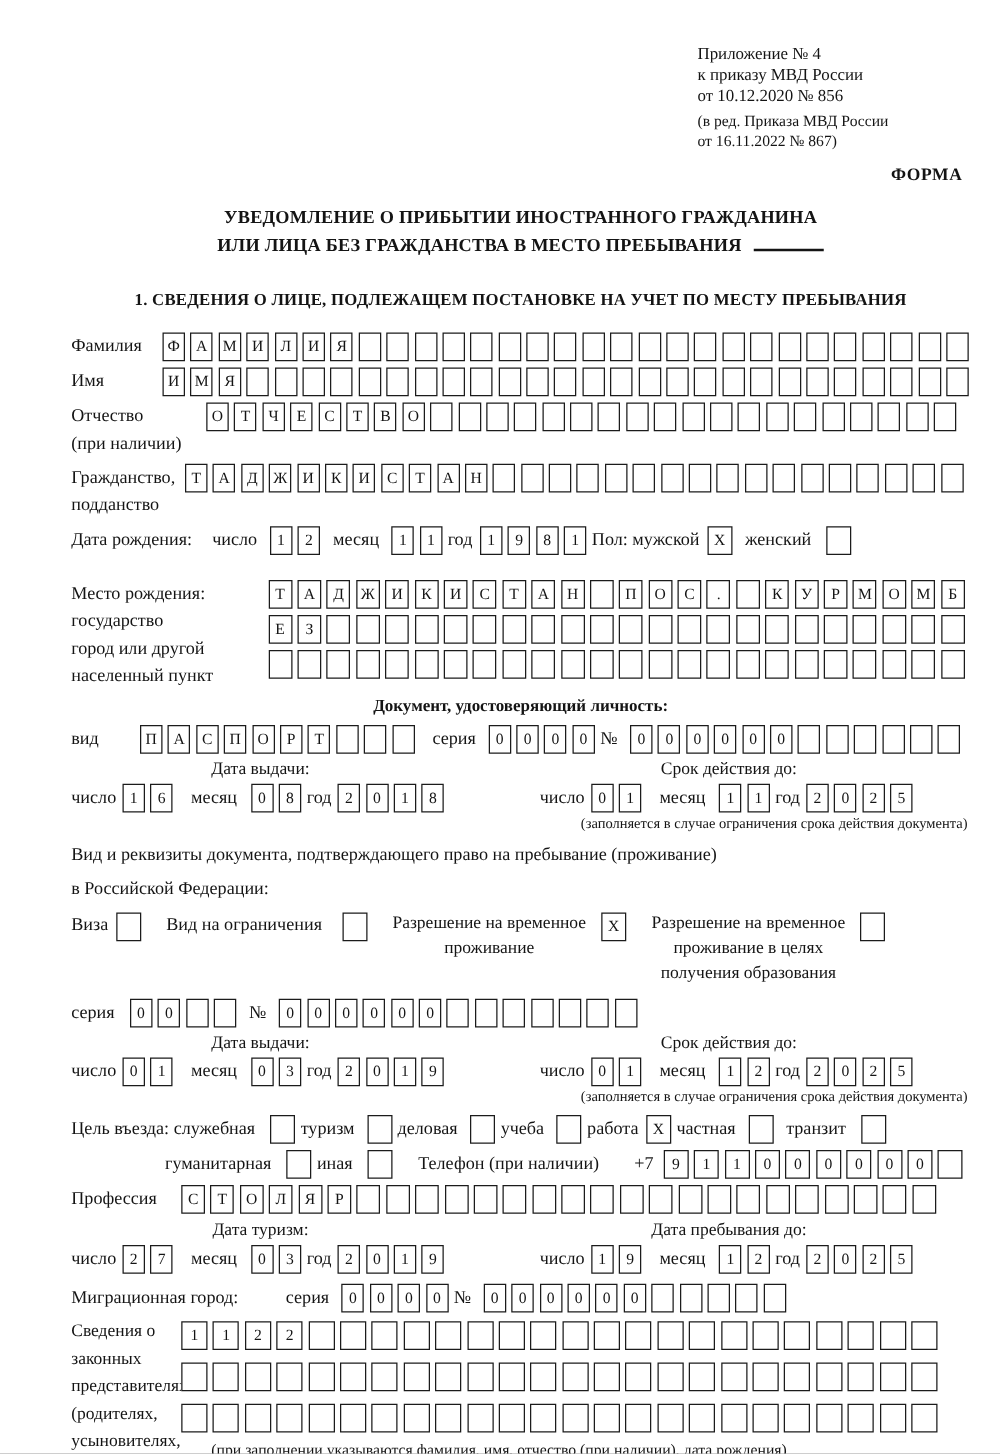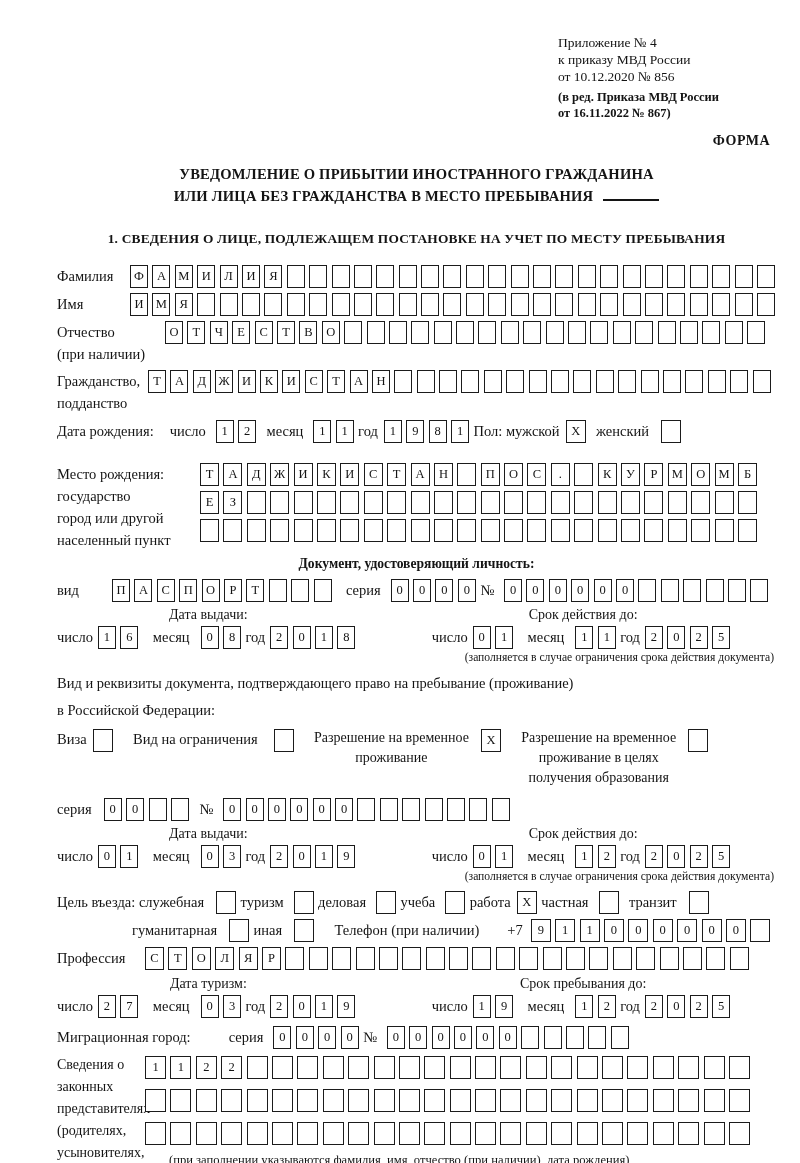--- a/index.html
+++ b/index.html
@@ -2,21 +2,21 @@
 <html><head>
 <meta charset="utf-8">
 <style>
   html,body{margin:0;padding:0;background:#888;}
   .page{
     width:800px;height:1163px;background:#ffffff;color:#141414;
     font-family:"Liberation Serif","DejaVu Serif",serif;
     box-sizing:border-box;padding:34px 24px 0 57px;position:relative;overflow:hidden;
   }
   .hdr{margin-left:auto;width:218px;font-size:13.5px;line-height:17px;}
-  .hdr-sub{font-size:12.5px;line-height:16px;margin-top:4px;font-weight:bold;}
+  .hdr-sub{font-size:12.5px;line-height:16px;margin-top:4px;}
   .forma{text-align:right;font-weight:bold;font-size:14px;margin-top:12px;padding-right:6px;letter-spacing:.5px;}
   .title{ text-align:center;font-weight:bold;font-size:14.6px;line-height:22px;margin-top:14px;letter-spacing:.2px;}
   .t-ul{display:inline-block;width:56px;border-bottom:2px solid #141414;margin-left:10px;vertical-align:baseline;height:14px;}
   .sec{ text-align:center;font-weight:bold;font-size:13.4px;margin-top:24px;margin-bottom:18px;letter-spacing:.2px;white-space:nowrap;}
   .row{display:flex;align-items:flex-start;margin-bottom:5px;}
   .rowc{display:flex;align-items:flex-start;margin-bottom:5px;}
   .lbl{font-size:14.5px;line-height:23px;flex:0 0 auto;}
   .lbl2{display:flex;flex-direction:column;flex:0 0 auto;font-size:14.5px;line-height:22px;}
   .w73{width:73px;} .w108{width:108px;} .w91{width:91px;} .w143{width:143px;} .w88{width:88px;}
   .cells{display:flex;flex-wrap:nowrap;flex:0 0 auto;}
@@ -229,21 +229,21 @@
     <span class="lbl">Пол: мужской</span>
     <span class="cells ml6">
         <span class="cell" style="width: 20px;">X</span>
       </span>
     <span class="lbl ml6">женский</span>
     <span class="cells ml12">
         <span class="cell" style="width: 20px;"></span>
       </span>
   </div>
 
-  <div class="row" style="margin-top:20px;">
+  <div class="row" style="margin-top:20px;justify-content:space-between;">
     <span class="lbl2 w143">
       <span>Место рождения:</span>
       <span>государство</span>
       <span>город или другой</span>
       <span>населенный пункт</span>
     </span>
     <span class="boxcol">
       <span class="cells">
           <span class="cell" style="width: 19px;">Т</span>
           <span class="cell" style="width: 19px;">А</span>
@@ -621,21 +621,21 @@
         <span class="lbl">год</span>
         <span class="cells">
             <span class="cell">2</span>
             <span class="cell">0</span>
             <span class="cell">1</span>
             <span class="cell">9</span>
           </span>
       </div>
     </div>
     <div class="dgroup" style="margin-left:72px;">
-      <div class="dcap">Срок пребывания до:</div>
+      <div class="dcap">Дата пребывания до:</div>
       <div class="dline">
         <span class="lbl">число</span>
         <span class="cells">
             <span class="cell">1</span>
             <span class="cell">9</span>
           </span>
         <span class="lbl ml10">месяц</span>
         <span class="cells ml6">
             <span class="cell">1</span>
             <span class="cell">2</span>

